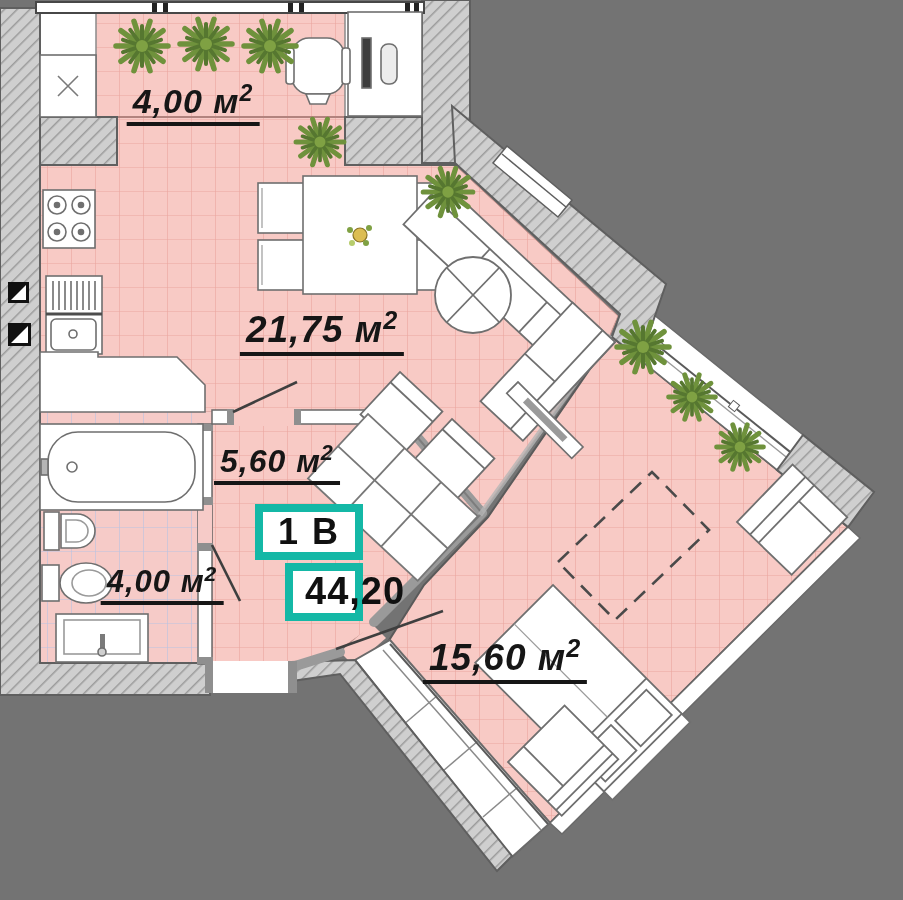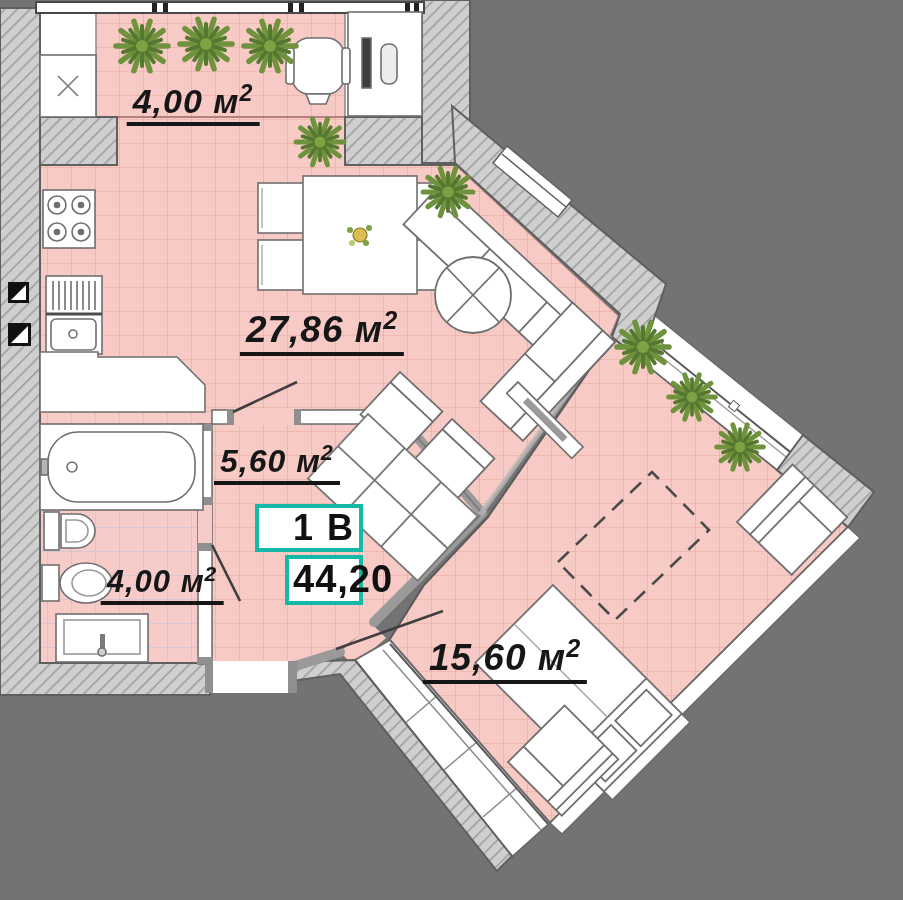--- a/index.html
+++ b/index.html
@@ -6,22 +6,22 @@
   #stage{position:relative;width:903px;height:900px;background:#737373;overflow:hidden;
          font-family:"Liberation Sans", sans-serif;}
   #plan-svg{position:absolute;left:0;top:0;}
   .arealabel{position:absolute;transform:translateX(-50%);color:#161616;
              font-weight:bold;font-style:italic;white-space:nowrap;
              border-bottom:4px solid #161616;padding:0 6px 1px 6px;letter-spacing:1px;}
   .arealabel sup{font-size:.68em;font-weight:bold;}
   .lbl-36{font-size:37px;} .lbl-34{font-size:34px;} .lbl-32{font-size:32px;} .lbl-30{font-size:31px;}
   .unitcard{position:absolute;left:255px;top:504px;width:108px;display:flex;
             flex-direction:column;gap:3px;}
-  .unitcard .cell{background:#fff;border:4px solid #14b8a6;text-align:right;
-                  font-weight:bold;color:#101010;line-height:1.05;padding:1px 4px;}
+  .unitcard .cell{background:#fff;border:8px solid #14b8a6;text-align:center;
+                  font-weight:bold;color:#101010;line-height:1.05;padding:1px 12px;}
   .unitcard .cell.type{font-size:36px;letter-spacing:2px;}
   .unitcard .cell.area{font-size:38px;letter-spacing:1px;margin-left:30px;}
 </style>
 </head>
 <body>
 
 <div id="stage">
 
 <svg id="plan-svg" width="903" height="900" viewBox="0 0 903 900" xmlns="http://www.w3.org/2000/svg">
   <defs>
@@ -348,21 +348,21 @@
     <use href="#plant" x="-32" y="-32" width="64" height="64" transform="translate(692,397) scale(.9)"></use>
     <use href="#plant" x="-32" y="-32" width="64" height="64" transform="translate(740,447) scale(.9)"></use>
   </g>
 </svg>
 
 <div class="arealabel lbl-34" style="left:193px;top:80px;">
   <span>4,00</span>&nbsp;<span>м</span><sup>2</sup>
 </div>
 
 <div class="arealabel lbl-36" style="left:322px;top:306px;">
-  <span>27,86</span>&nbsp;<span>м</span><sup>2</sup>
+  <span>21,75</span>&nbsp;<span>м</span><sup>2</sup>
 </div>
 
 <div class="arealabel lbl-32" style="left:277px;top:440px;">
   <span>5,60</span>&nbsp;<span>м</span><sup>2</sup>
 </div>
 
 <div class="arealabel lbl-30" style="left:162px;top:562px;">
   <span>4,00</span>&nbsp;<span>м</span><sup>2</sup>
 </div>
 

